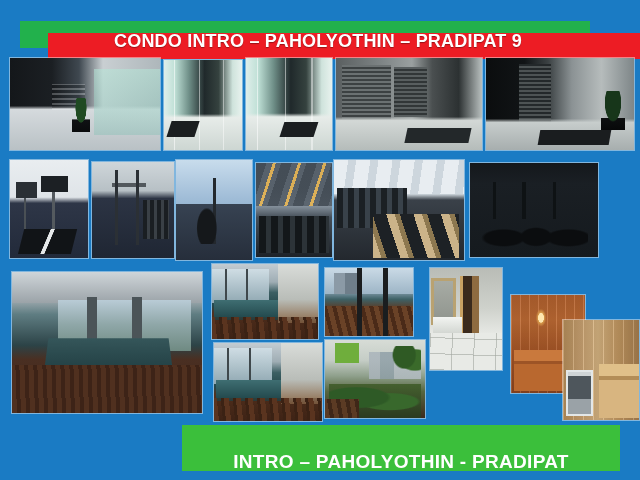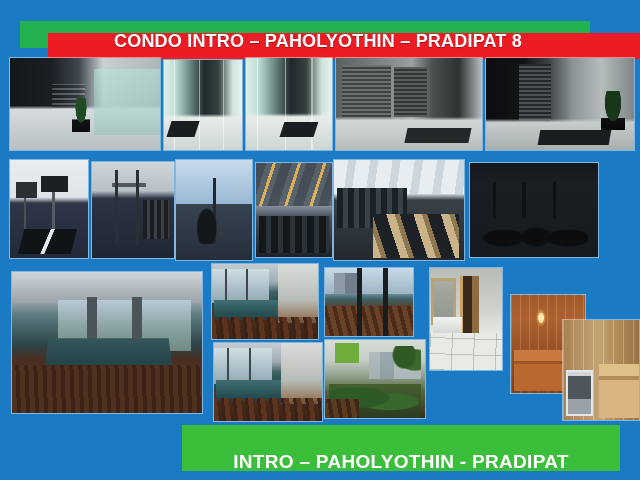--- a/index.html
+++ b/index.html
@@ -434,21 +434,21 @@
     margin-top: 28px;
   }
 </style>
 </head>
 <body>
 
 <div id="slide">
 
   <div class="title-green-bar"></div>
   <div class="title-red-bar"></div>
-  <div class="title-text">CONDO INTRO – PAHOLYOTHIN – PRADIPAT 8</div>
+  <div class="title-text">CONDO INTRO – PAHOLYOTHIN – PRADIPAT 9</div>
 
   <div class="photo sc-lobby-dark" style="left:10px; top:58px; width:150px; height:92px;">
     <div class="layer floor"></div>
     <div class="layer glass"></div>
     <div class="layer stair"></div>
     <div class="layer plant"></div>
   </div>
 
   <div class="photo sc-glass-door" style="left:164px; top:60px; width:78px; height:90px;">
     <div class="layer floor"></div>

